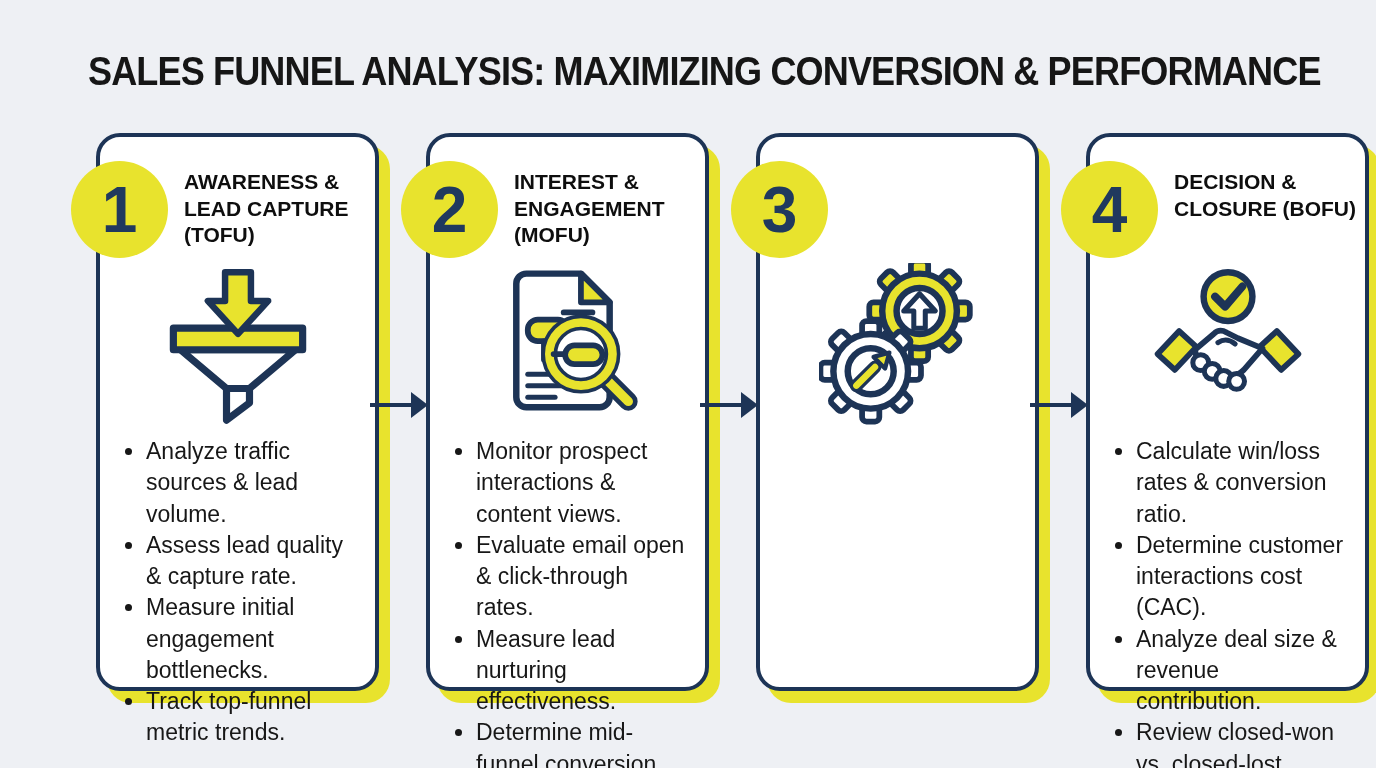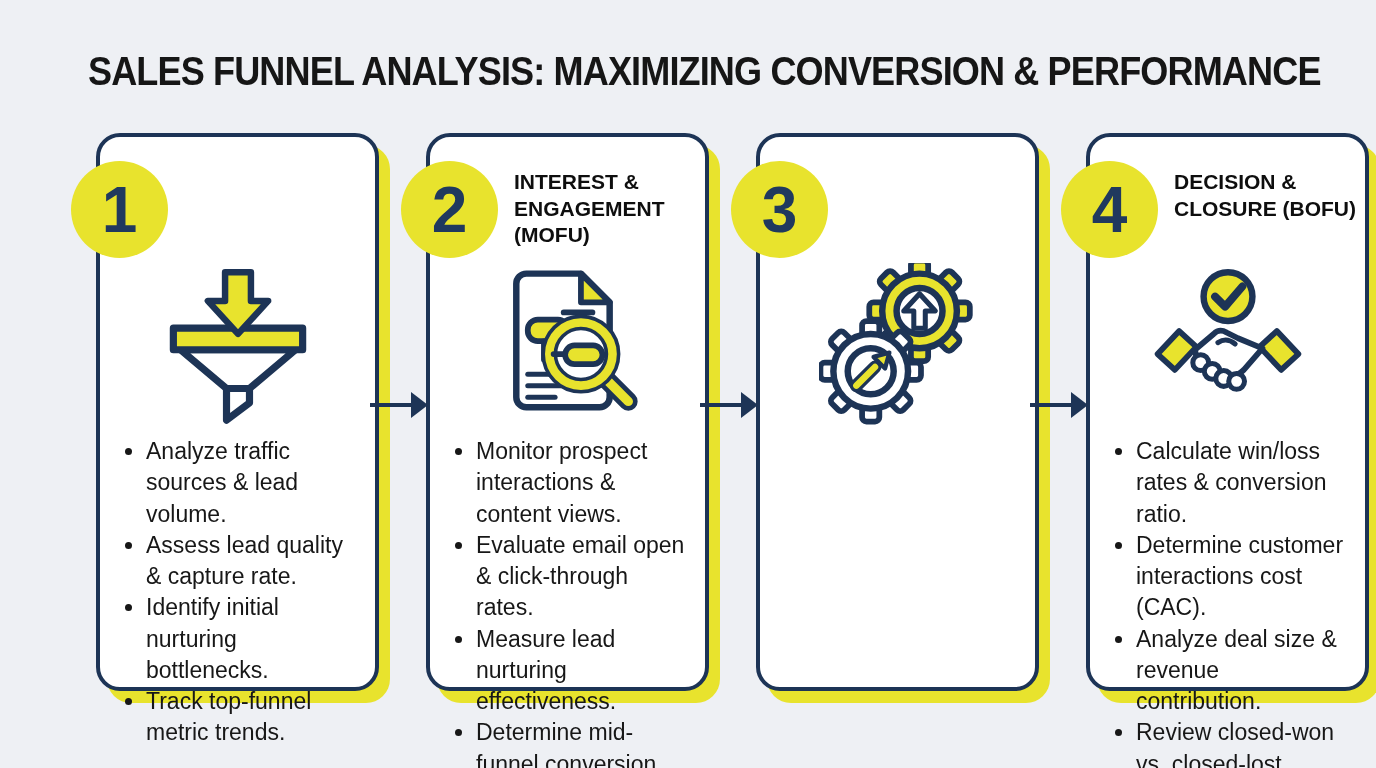--- a/index.html
+++ b/index.html
@@ -79,32 +79,33 @@
 </style>
 </head>
 <body>
 
 <div class="stage-area">
 
   <h1 class="page-title">SALES FUNNEL ANALYSIS: MAXIMIZING CONVERSION &amp; PERFORMANCE</h1>
 
   <div class="card c0">
     <div class="badge">1</div>
+    <div class="stage-title">AWARENESS &amp; LEAD CAPTURE (TOFU)</div>
     <div class="icon-box">
       <svg viewBox="0 0 110 110" stroke-linejoin="round" stroke-linecap="round">
         <polygon class="fw sn" stroke-width="5" points="47,86 63,86 63,96 47,108"></polygon>
         <polygon class="fw sn" stroke-width="5" points="15,59 95,59 63,86 47,86"></polygon>
         <rect class="fy sn" stroke-width="5" x="10" y="44" width="90" height="15"></rect>
         <polygon class="fy sn" stroke-width="4.5" points="46,5 64,5 64,25 76,25 55,48 34,25 46,25"></polygon>
       </svg>
     </div>
     <ul class="bullets">
       <li>Analyze traffic sources &amp; lead volume.</li>
       <li>Assess lead quality &amp; capture rate.</li>
-      <li>Identify initial nurturing bottlenecks.</li>
+      <li>Measure initial engagement bottlenecks.</li>
       <li>Track top-funnel metric trends.</li>
     </ul>
   </div>
 
   <div class="card c1">
     <div class="badge">2</div>
     <div class="stage-title">INTEREST &amp; ENGAGEMENT (MOFU)</div>
     <div class="icon-box">
       <svg viewBox="0 0 110 110" stroke-linejoin="round" stroke-linecap="round">
         <path class="fw sn" stroke-width="4.5" d="M26 6 H64 L84 26 V92 a7 7 0 0 1 -7 7 H26 a7 7 0 0 1 -7 -7 V13 a7 7 0 0 1 7 -7 Z"></path>

